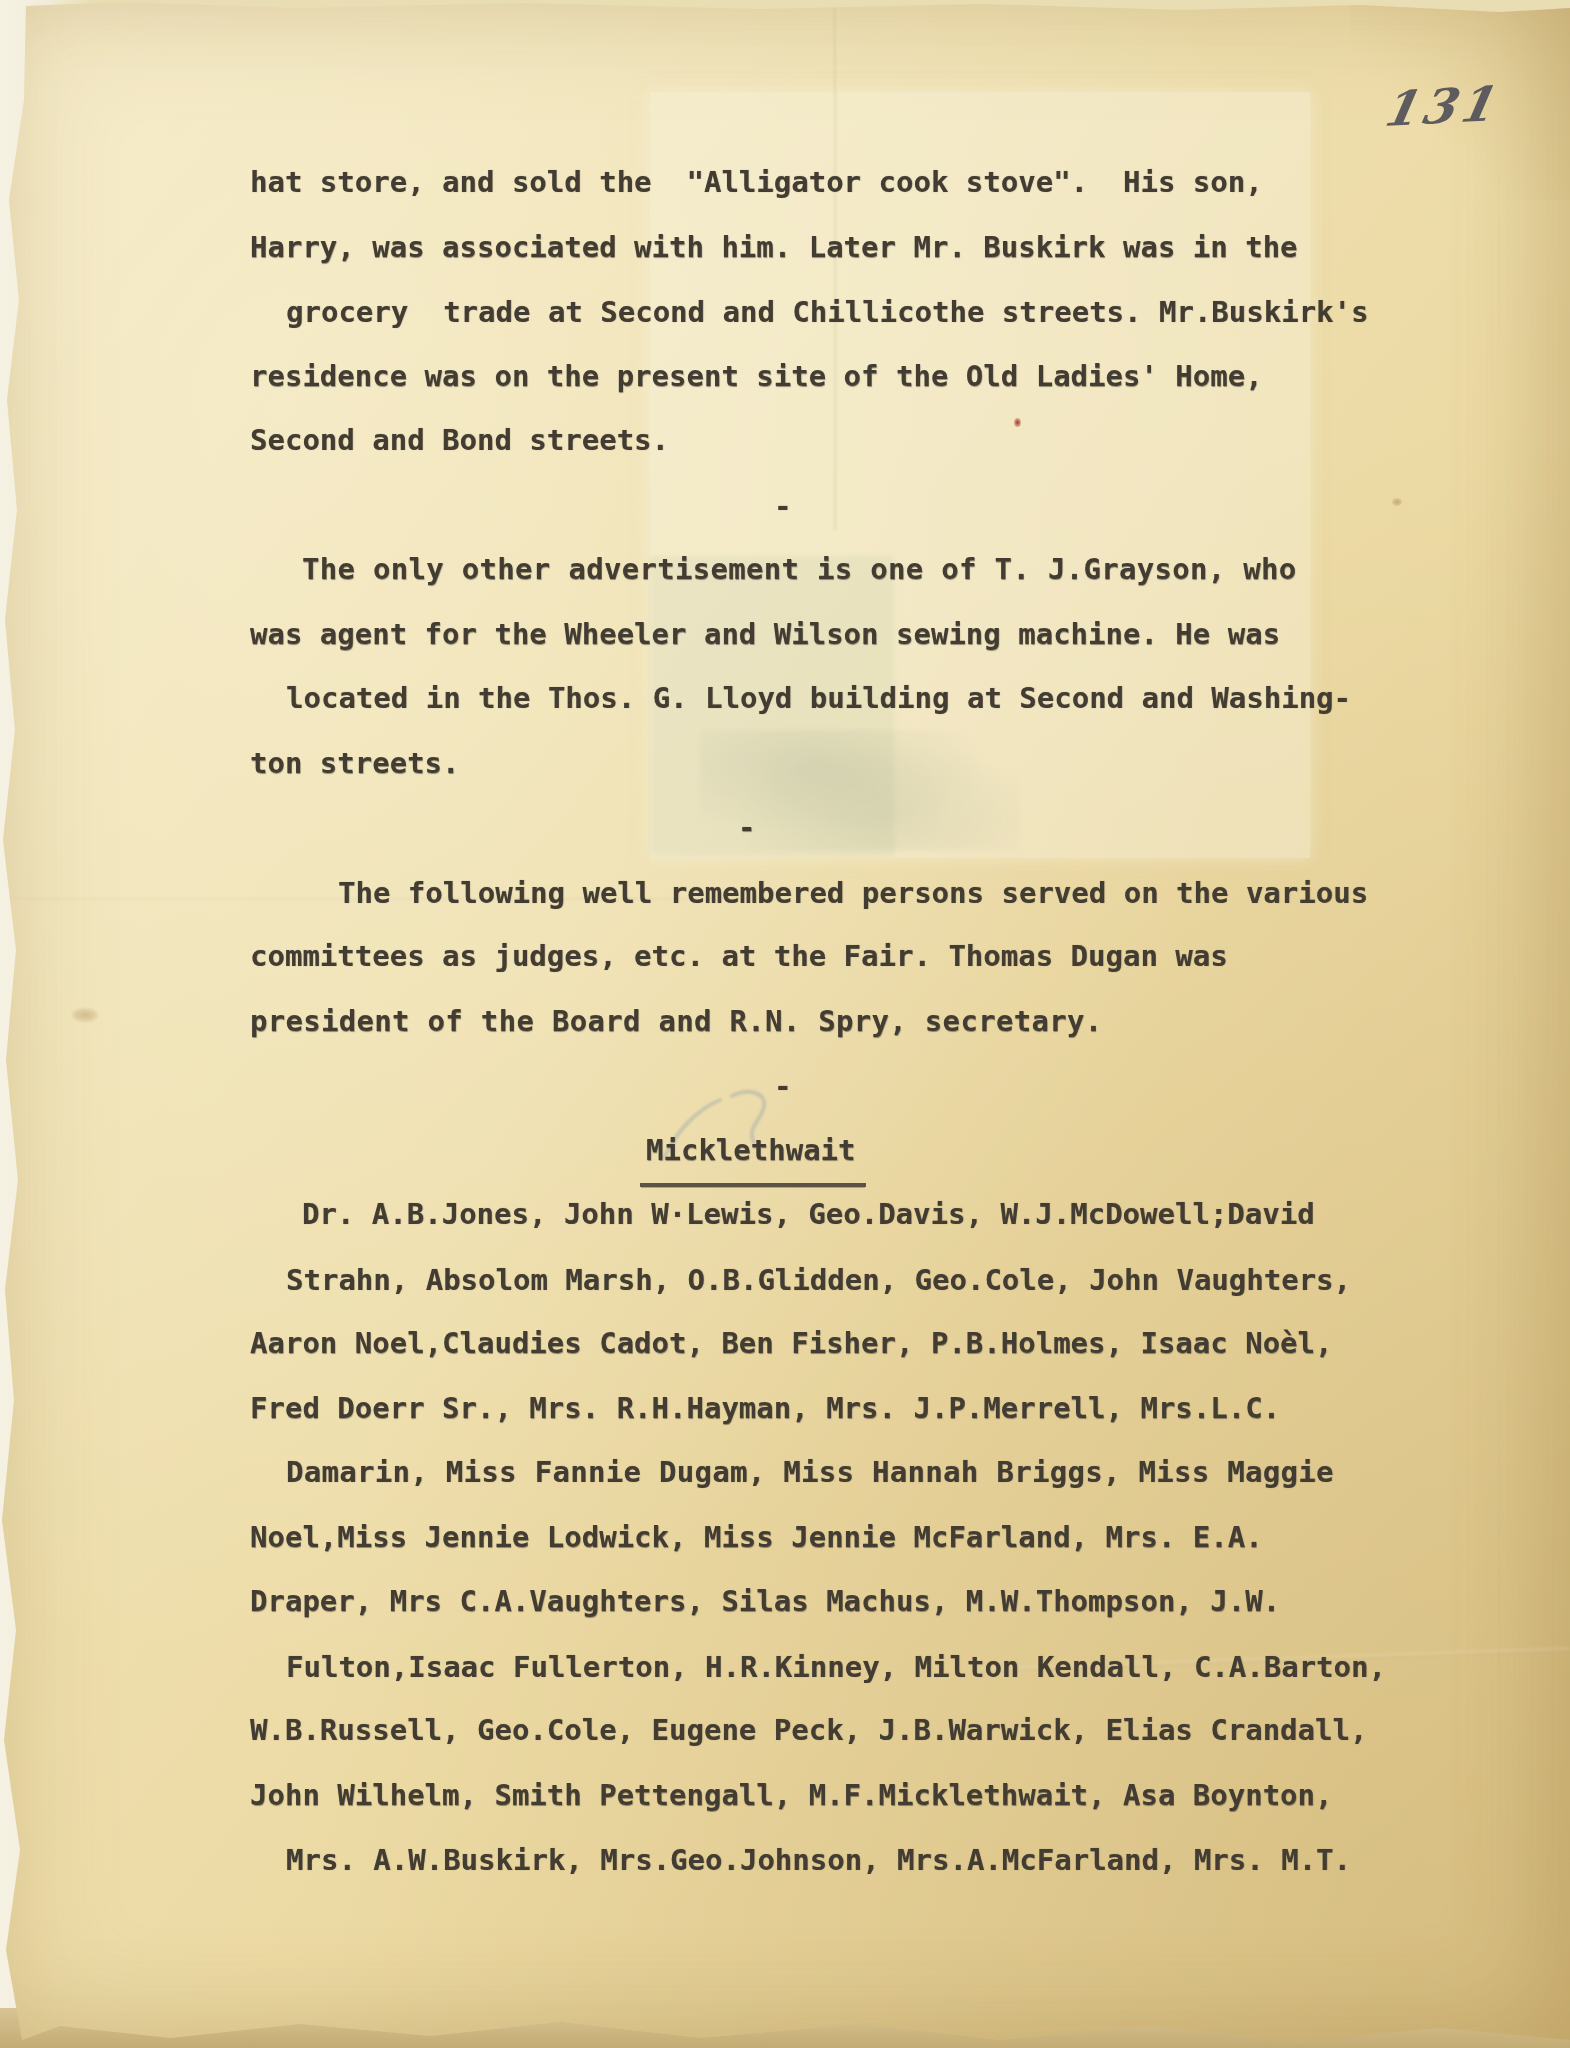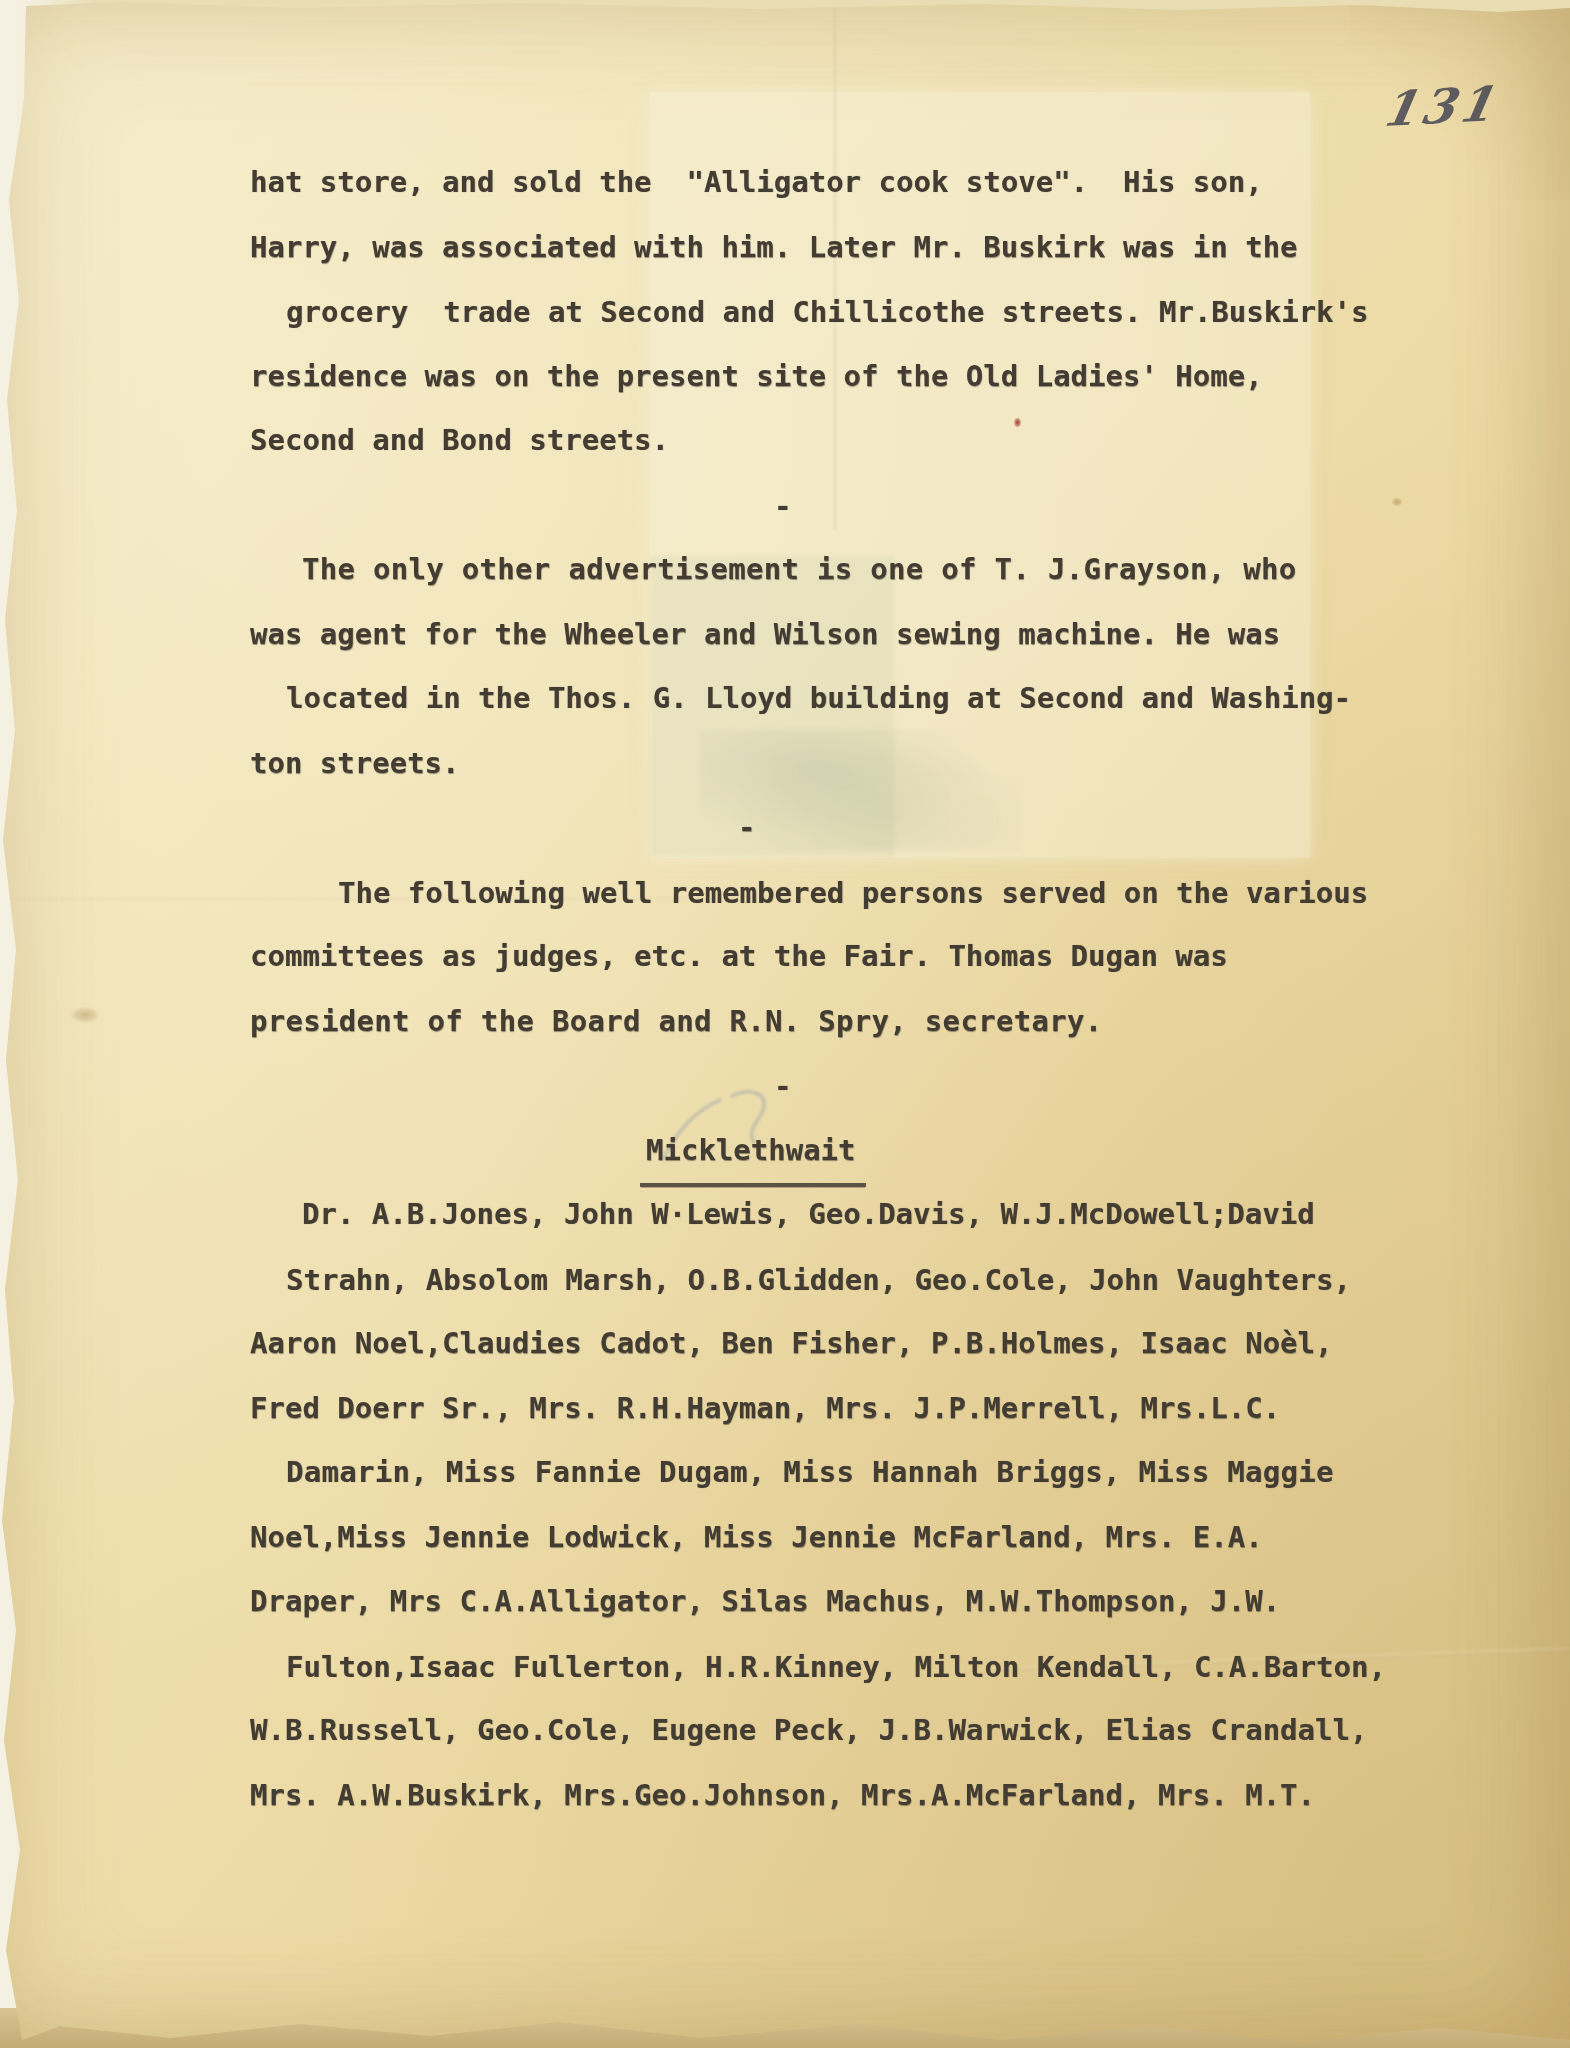--- a/index.html
+++ b/index.html
@@ -144,19 +144,20 @@
     <div class="line dash">-</div>
 
     <div class="line heading-line"><span class="heading-underline">Micklethwait</span></div>
 
     <div class="line indent">Dr. A.B.Jones, John W·Lewis, Geo.Davis, W.J.McDowell;David</div>
     <div class="line">Strahn, Absolom Marsh, O.B.Glidden, Geo.Cole, John Vaughters,</div>
     <div class="line">Aaron Noel,Claudies Cadot, Ben Fisher, P.B.Holmes, Isaac Noèl,</div>
     <div class="line">Fred Doerr Sr., Mrs. R.H.Hayman, Mrs. J.P.Merrell, Mrs.L.C.</div>
     <div class="line">Damarin, Miss Fannie Dugam, Miss Hannah Briggs, Miss Maggie</div>
     <div class="line">Noel,Miss Jennie Lodwick, Miss Jennie McFarland, Mrs. E.A.</div>
-    <div class="line">Draper, Mrs C.A.Alligator, Silas Machus, M.W.Thompson, J.W.</div>
+    <div class="line">Draper, Mrs C.A.Vaughters, Silas Machus, M.W.Thompson, J.W.</div>
     <div class="line">Fulton,Isaac Fullerton, H.R.Kinney, Milton Kendall, C.A.Barton,</div>
     <div class="line">W.B.Russell, Geo.Cole, Eugene Peck, J.B.Warwick, Elias Crandall,</div>
+    <div class="line">John Wilhelm, Smith Pettengall, M.F.Micklethwait, Asa Boynton,</div>
     <div class="line">Mrs. A.W.Buskirk, Mrs.Geo.Johnson, Mrs.A.McFarland, Mrs. M.T.</div>
   </div>
 
 </div>
 
 </body></html>

